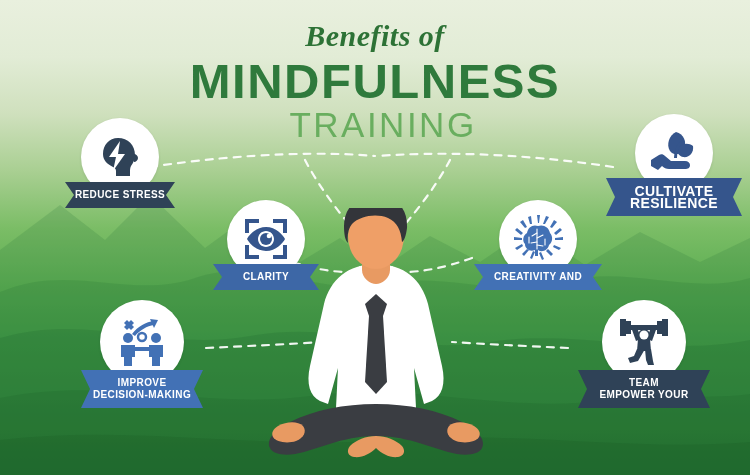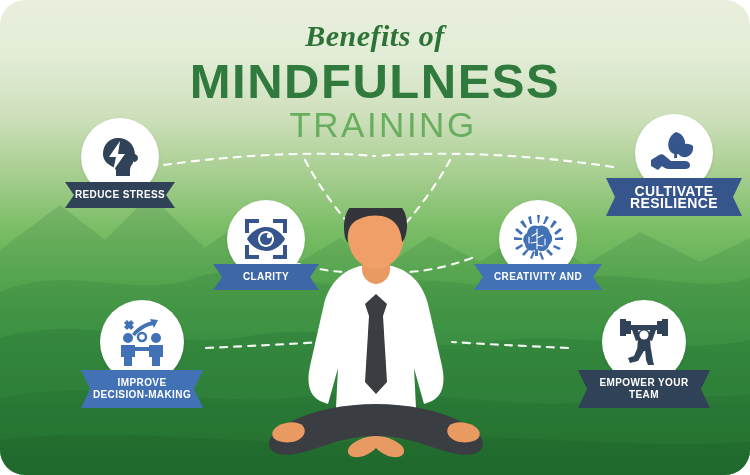--- a/index.html
+++ b/index.html
@@ -13,21 +13,20 @@
     background:linear-gradient(to bottom,
       #e9f0de 0%,
       #e2ecd6 12%,
       #cfe0bd 24%,
       #a9cf92 36%,
       #7bbd66 48%,
       #5cae52 60%,
       #46a049 72%,
       #3c9443 84%,
       #2f8038 100%);
-    border-radius:25px;
   }
   .bg-svg{position:absolute;left:0;top:0;width:750px;height:475px;}
 
   
   .title-block{
     position:absolute;left:0;top:20px;width:750px;text-align:center;
     z-index:6;pointer-events:none;
   }
   .title-script{
     font-family:"Liberation Serif", serif;
@@ -319,19 +318,19 @@
           <path d="M20,22 L32,22 L33,34 L19,34 Z"></path>
 
           <path d="M19,32 L27,32 L20,44 L12,46 L10,41 L16,39 Z"></path>
           <path d="M27,32 L33,32 L35,44 L36,48 L30,48 L28,43 Z"></path>
         </g>
         <circle cx="26" cy="18" r="4.5" fill="#ffffff"></circle>
       </svg>
     </div>
     <div class="ribbon notched" style="background:#2f4257">
       <span>
+        <span style="display:block">TEAM</span>
         <span style="display:block">EMPOWER YOUR</span>
-        <span style="display:block">TEAM</span>
       </span>
     </div>
   </div>
 
 </div>
 
 </body></html>

